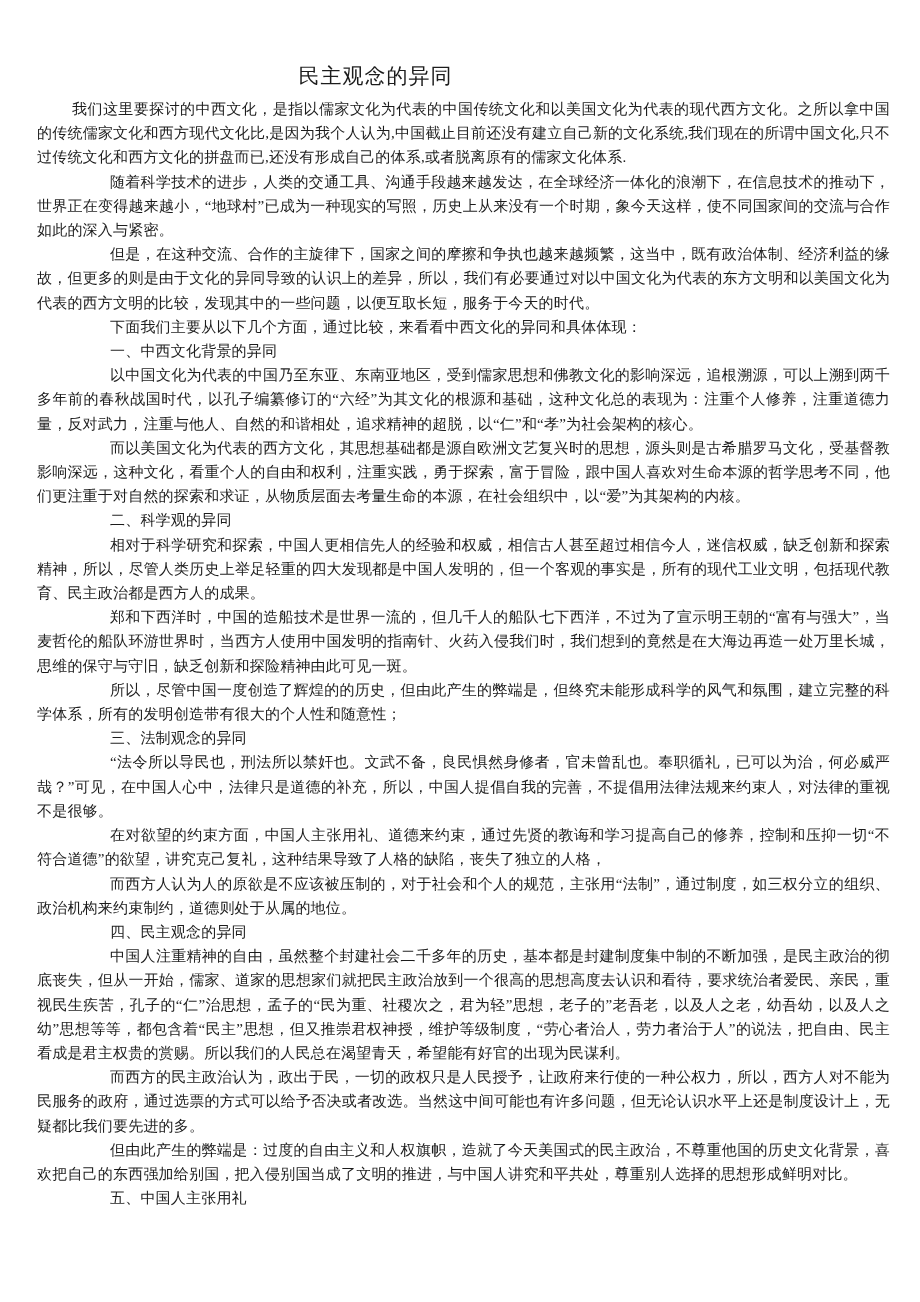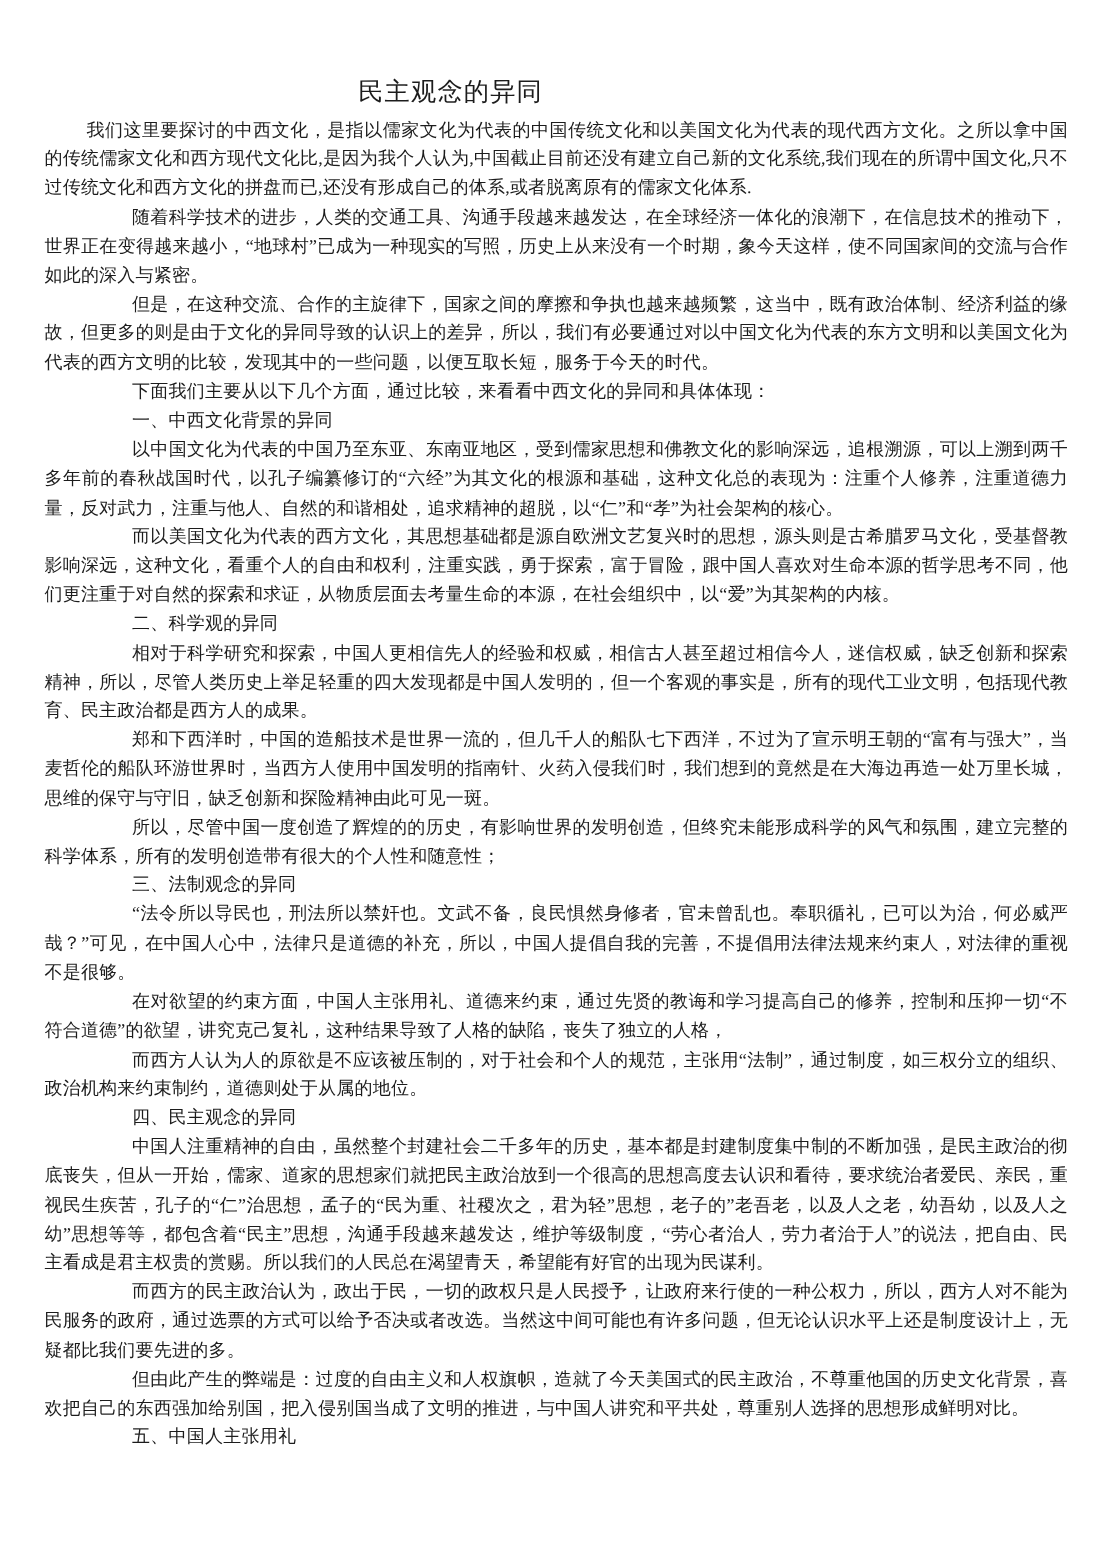--- a/index.html
+++ b/index.html
@@ -49,24 +49,24 @@
       <p class="para indent-first">我们这里要探讨的中西文化，是指以儒家文化为代表的中国传统文化和以美国文化为代表的现代西方文化。之所以拿中国的传统儒家文化和西方现代文化比,是因为我个人认为,中国截止目前还没有建立自己新的文化系统,我们现在的所谓中国文化,只不过传统文化和西方文化的拼盘而已,还没有形成自己的体系,或者脱离原有的儒家文化体系.</p>
       <p class="para indent-std">随着科学技术的进步，人类的交通工具、沟通手段越来越发达，在全球经济一体化的浪潮下，在信息技术的推动下，世界正在变得越来越小，“地球村”已成为一种现实的写照，历史上从来没有一个时期，象今天这样，使不同国家间的交流与合作如此的深入与紧密。</p>
       <p class="para indent-std">但是，在这种交流、合作的主旋律下，国家之间的摩擦和争执也越来越频繁，这当中，既有政治体制、经济利益的缘故，但更多的则是由于文化的异同导致的认识上的差异，所以，我们有必要通过对以中国文化为代表的东方文明和以美国文化为代表的西方文明的比较，发现其中的一些问题，以便互取长短，服务于今天的时代。</p>
       <p class="para indent-std">下面我们主要从以下几个方面，通过比较，来看看中西文化的异同和具体体现：</p>
       <p class="para indent-std">一、中西文化背景的异同</p>
       <p class="para indent-std">以中国文化为代表的中国乃至东亚、东南亚地区，受到儒家思想和佛教文化的影响深远，追根溯源，可以上溯到两千多年前的春秋战国时代，以孔子编纂修订的“六经”为其文化的根源和基础，这种文化总的表现为：注重个人修养，注重道德力量，反对武力，注重与他人、自然的和谐相处，追求精神的超脱，以“仁”和“孝”为社会架构的核心。</p>
       <p class="para indent-std">而以美国文化为代表的西方文化，其思想基础都是源自欧洲文艺复兴时的思想，源头则是古希腊罗马文化，受基督教影响深远，这种文化，看重个人的自由和权利，注重实践，勇于探索，富于冒险，跟中国人喜欢对生命本源的哲学思考不同，他们更注重于对自然的探索和求证，从物质层面去考量生命的本源，在社会组织中，以“爱”为其架构的内核。</p>
       <p class="para indent-std">二、科学观的异同</p>
       <p class="para indent-std">相对于科学研究和探索，中国人更相信先人的经验和权威，相信古人甚至超过相信今人，迷信权威，缺乏创新和探索精神，所以，尽管人类历史上举足轻重的四大发现都是中国人发明的，但一个客观的事实是，所有的现代工业文明，包括现代教育、民主政治都是西方人的成果。</p>
       <p class="para indent-std">郑和下西洋时，中国的造船技术是世界一流的，但几千人的船队七下西洋，不过为了宣示明王朝的“富有与强大”，当麦哲伦的船队环游世界时，当西方人使用中国发明的指南针、火药入侵我们时，我们想到的竟然是在大海边再造一处万里长城，思维的保守与守旧，缺乏创新和探险精神由此可见一斑。</p>
-      <p class="para indent-std">所以，尽管中国一度创造了辉煌的的历史，有影响世界的发明创造，但终究未能形成科学的风气和氛围，建立完整的科学体系，所有的发明创造带有很大的个人性和随意性；</p>
+      <p class="para indent-std">所以，尽管中国一度创造了辉煌的的历史，但由此产生的弊端是，但终究未能形成科学的风气和氛围，建立完整的科学体系，所有的发明创造带有很大的个人性和随意性；</p>
       <p class="para indent-std">三、法制观念的异同</p>
       <p class="para indent-std">“法令所以导民也，刑法所以禁奸也。文武不备，良民惧然身修者，官未曾乱也。奉职循礼，已可以为治，何必威严哉？”可见，在中国人心中，法律只是道德的补充，所以，中国人提倡自我的完善，不提倡用法律法规来约束人，对法律的重视不是很够。</p>
       <p class="para indent-std">在对欲望的约束方面，中国人主张用礼、道德来约束，通过先贤的教诲和学习提高自己的修养，控制和压抑一切“不符合道德”的欲望，讲究克己复礼，这种结果导致了人格的缺陷，丧失了独立的人格，</p>
       <p class="para indent-std">而西方人认为人的原欲是不应该被压制的，对于社会和个人的规范，主张用“法制”，通过制度，如三权分立的组织、政治机构来约束制约，道德则处于从属的地位。</p>
       <p class="para indent-std">四、民主观念的异同</p>
-      <p class="para indent-std">中国人注重精神的自由，虽然整个封建社会二千多年的历史，基本都是封建制度集中制的不断加强，是民主政治的彻底丧失，但从一开始，儒家、道家的思想家们就把民主政治放到一个很高的思想高度去认识和看待，要求统治者爱民、亲民，重视民生疾苦，孔子的“仁”治思想，孟子的“民为重、社稷次之，君为轻”思想，老子的”老吾老，以及人之老，幼吾幼，以及人之幼”思想等等，都包含着“民主”思想，沟通手段越来越发达，维护等级制度，“劳心者治人，劳力者治于人”的说法，把自由、民主看成是君主权贵的赏赐。所以我们的人民总在渴望青天，希望能有好官的出现为民谋利。</p>
+      <p class="para indent-std">中国人注重精神的自由，虽然整个封建社会二千多年的历史，基本都是封建制度集中制的不断加强，是民主政治的彻底丧失，但从一开始，儒家、道家的思想家们就把民主政治放到一个很高的思想高度去认识和看待，要求统治者爱民、亲民，重视民生疾苦，孔子的“仁”治思想，孟子的“民为重、社稷次之，君为轻”思想，老子的”老吾老，以及人之老，幼吾幼，以及人之幼”思想等等，都包含着“民主”思想，但又推崇君权神授，维护等级制度，“劳心者治人，劳力者治于人”的说法，把自由、民主看成是君主权贵的赏赐。所以我们的人民总在渴望青天，希望能有好官的出现为民谋利。</p>
       <p class="para indent-std">而西方的民主政治认为，政出于民，一切的政权只是人民授予，让政府来行使的一种公权力，所以，西方人对不能为民服务的政府，通过选票的方式可以给予否决或者改选。当然这中间可能也有许多问题，但无论认识水平上还是制度设计上，无疑都比我们要先进的多。</p>
       <p class="para indent-std">但由此产生的弊端是：过度的自由主义和人权旗帜，造就了今天美国式的民主政治，不尊重他国的历史文化背景，喜欢把自己的东西强加给别国，把入侵别国当成了文明的推进，与中国人讲究和平共处，尊重别人选择的思想形成鲜明对比。</p>
       <p class="para indent-std">五、中国人主张用礼</p>
     </div>
 </div>
 
 </body></html>

